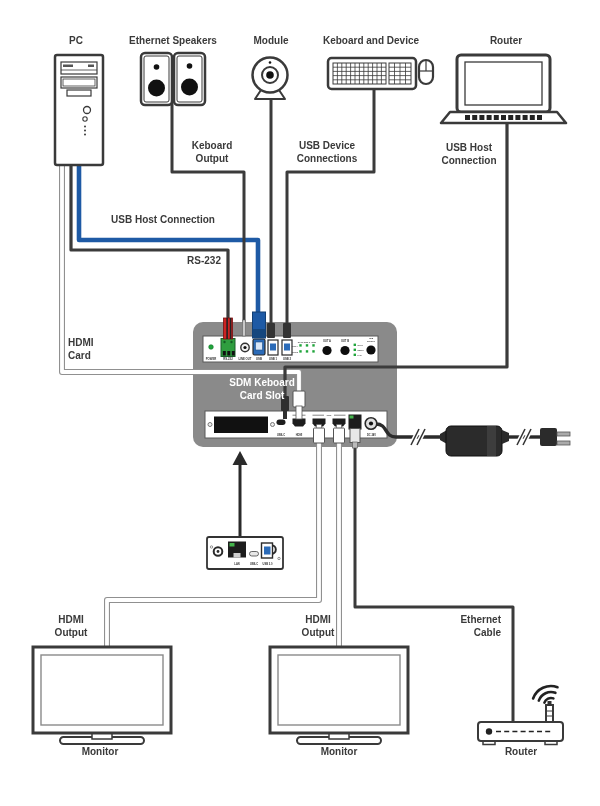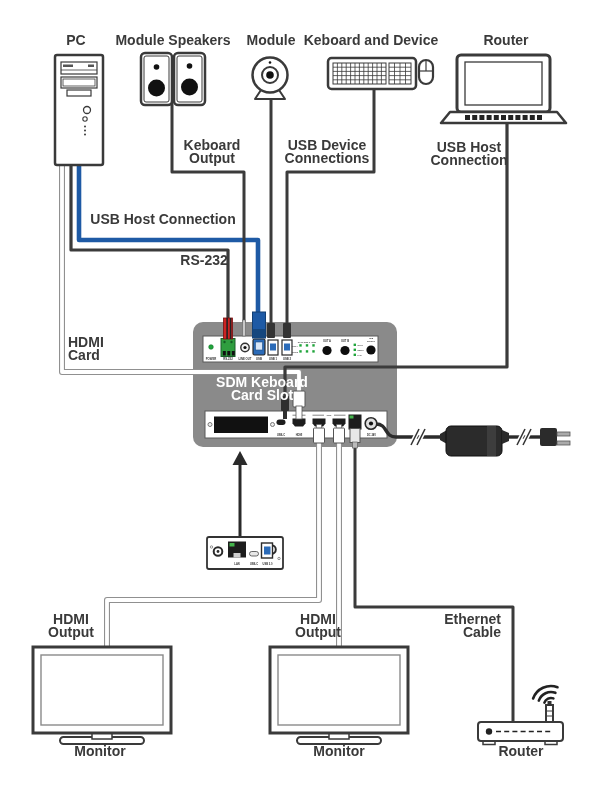--- a/index.html
+++ b/index.html
@@ -1,19 +1,19 @@
 <!DOCTYPE html>
 <html><head>
 <meta charset="utf-8">
 <style>
   html,body{margin:0;padding:0;background:#fff}
   #stage{position:relative;width:600px;height:806px;background:#fff;overflow:hidden;
          font-family:"Liberation Sans",sans-serif}
   #stage svg{position:absolute;left:0;top:0}
-  .lbl{position:absolute;font-weight:bold;font-size:14px;line-height:13px;color:#3a3a3a;
+  .lbl{position:absolute;font-weight:bold;font-size:10px;line-height:13px;color:#3a3a3a;
        white-space:nowrap;text-align:center;z-index:5}
   .lbl span{display:block}
   .cx{transform:translateX(-50%)}
   .left{text-align:left}
   .right{text-align:right}
   .white{color:#fff}
   .pt{font-family:"Liberation Sans",sans-serif;font-weight:bold;fill:#333}
 </style>
 </head>
 <body>
@@ -293,21 +293,21 @@
     <rect x="249.5" y="551.5" width="9" height="4.5" rx="2.2" fill="#e8e8e8" stroke="#444" stroke-width="0.8"></rect>
     <rect x="261.5" y="543" width="11" height="15" fill="#fff" stroke="#2a2a2a" stroke-width="1.4"></rect>
     <rect x="264" y="546.5" width="6.5" height="8" fill="#2b6bb8"></rect>
     <text x="237" y="564.5" font-size="2.6" text-anchor="middle" class="pt">LAN</text>
     <text x="254" y="564.5" font-size="2.6" text-anchor="middle" class="pt">USB-C</text>
     <text x="267.5" y="564.5" font-size="2.6" text-anchor="middle" class="pt">USB 3.0</text>
   </g>
 </svg>
 
 <div class="lbl cx" style="left:76px;top:34px">PC</div>
-<div class="lbl cx" style="left:173px;top:34px">Module Speakers</div>
+<div class="lbl cx" style="left:173px;top:34px">Ethernet Speakers</div>
 <div class="lbl cx" style="left:271px;top:34px">Module</div>
 <div class="lbl cx" style="left:371px;top:34px">Keboard and Device</div>
 <div class="lbl cx" style="left:506px;top:34px">Router</div>
 
 <div class="lbl cx" style="left:212px;top:139px">
   <span>Keboard</span>
   <span>Output</span>
 </div>
 <div class="lbl cx" style="left:327px;top:139px">
   <span>USB Device</span>

